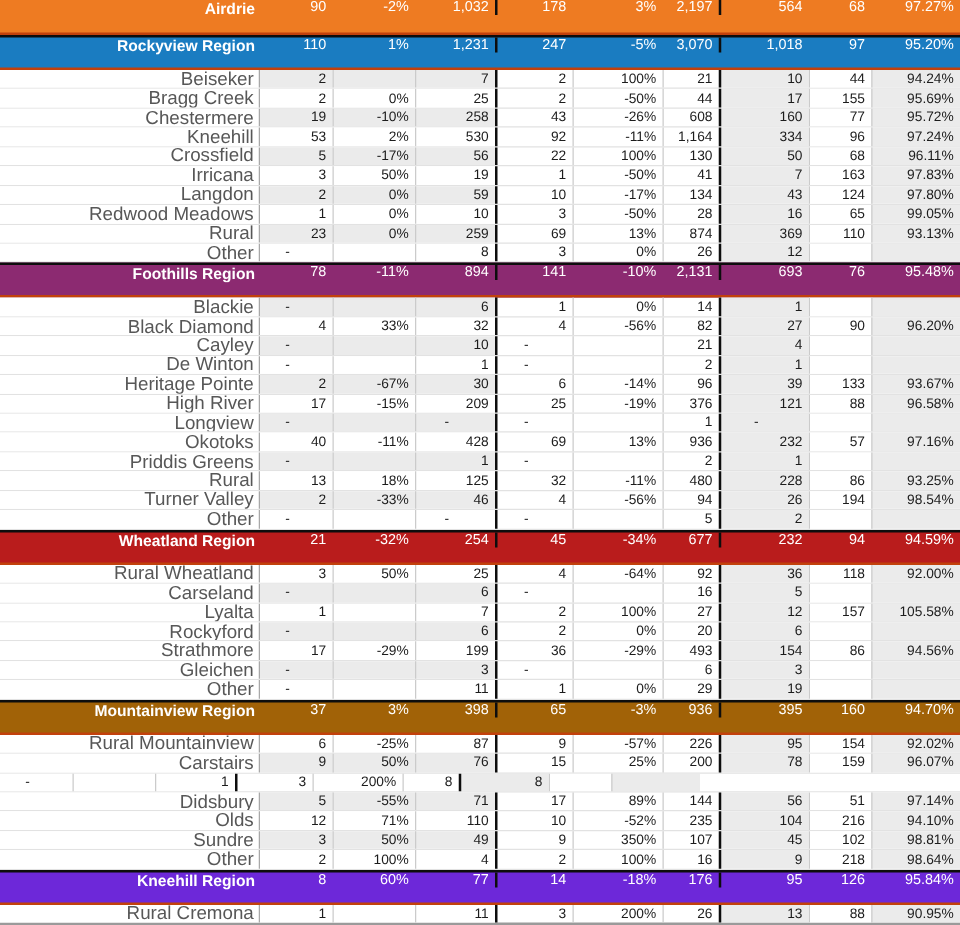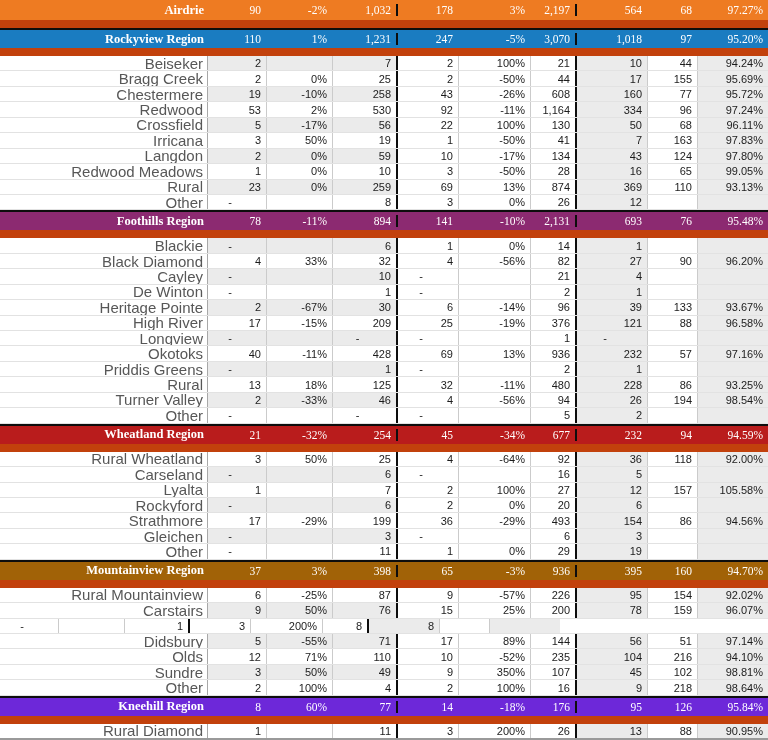--- a/index.html
+++ b/index.html
@@ -1,19 +1,19 @@
 <!DOCTYPE html>
 <html><head>
 <meta charset="utf-8">
 <style>
   * { margin:0; padding:0; box-sizing:border-box; }
   body { background:#ffffff; font-family:"Liberation Sans", sans-serif; }
   .table { width:768px; height:740px; display:flex; flex-direction:column; overflow:hidden; background:#fff; }
   .row { display:flex; width:100%; }
-  .region-header { flex:0 0 28px; border-bottom:8px solid #c2410c; align-items:center;font-family:Liberation Serif, serif; }
+  .region-header { flex:0 0 28px; border-bottom:2px solid #c2410c; align-items:flex-start; }
   .region-header.bordered-top { border-top:2px solid #0d0d0d; }
   .data-row { flex:1 1 0; border-bottom:1px solid #e2e2e2; min-height:0; }
   .data-row:last-child { border-bottom:2px solid #9a9a9a; }
   .cell { display:flex; align-items:center; justify-content:flex-end; overflow:hidden; white-space:nowrap; }
   
   .c0 { width:208px; } .c1 { width:58px; } .c2 { width:66px; } .c3 { width:64px; }
   .c4 { width:62px; } .c5 { width:72px; } .c6 { width:45px; }
   .c7 { width:72px; } .c8 { width:50px; } .c9 { width:71px; }
   
   .data-row .cell { border-left:1px solid #cbcbcb; }
@@ -93,21 +93,21 @@
       <div class="cell c2 num">-10%</div>
       <div class="cell c3 num">258</div>
       <div class="cell c4 num">43</div>
       <div class="cell c5 num">-26%</div>
       <div class="cell c6 num">608</div>
       <div class="cell c7 num">160</div>
       <div class="cell c8 num">77</div>
       <div class="cell c9 num">95.72%</div>
     </div>
     <div class="row data-row">
-      <div class="cell c0">Redwood</div>
+      <div class="cell c0">Kneehill</div>
       <div class="cell c1 num">53</div>
       <div class="cell c2 num">2%</div>
       <div class="cell c3 num">530</div>
       <div class="cell c4 num">92</div>
       <div class="cell c5 num">-11%</div>
       <div class="cell c6 num">1,164</div>
       <div class="cell c7 num">334</div>
       <div class="cell c8 num">96</div>
       <div class="cell c9 num">97.24%</div>
     </div>
@@ -536,21 +536,21 @@
       <div class="cell c2">60%</div>
       <div class="cell c3">77</div>
       <div class="cell c4">14</div>
       <div class="cell c5">-18%</div>
       <div class="cell c6">176</div>
       <div class="cell c7">95</div>
       <div class="cell c8">126</div>
       <div class="cell c9">95.84%</div>
     </div>
     <div class="row data-row">
-      <div class="cell c0">Rural Diamond</div>
+      <div class="cell c0">Rural Cremona</div>
       <div class="cell c1 num">1</div>
       <div class="cell c2 num"></div>
       <div class="cell c3 num">11</div>
       <div class="cell c4 num">3</div>
       <div class="cell c5 num">200%</div>
       <div class="cell c6 num">26</div>
       <div class="cell c7 num">13</div>
       <div class="cell c8 num">88</div>
       <div class="cell c9 num">90.95%</div>
     </div>

